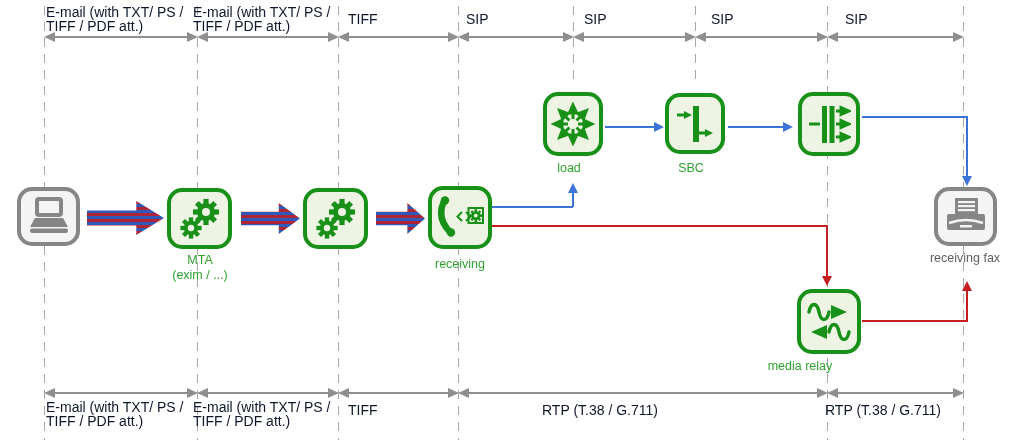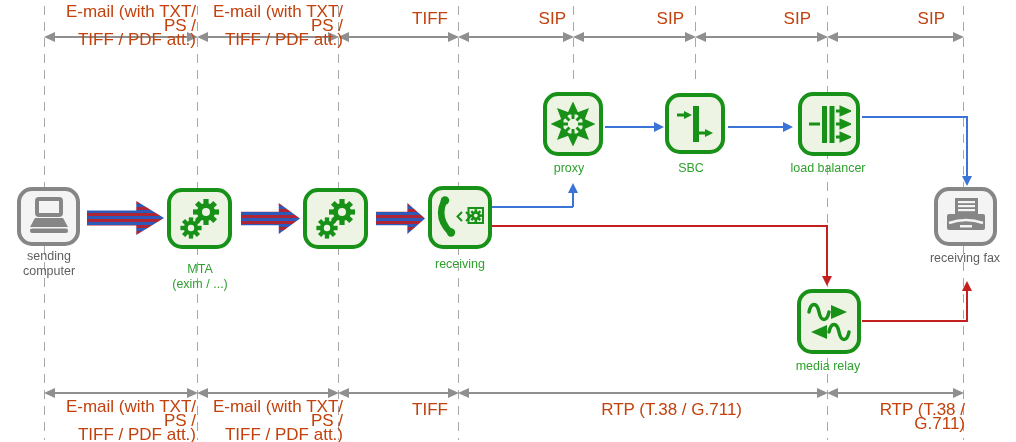--- a/index.html
+++ b/index.html
@@ -11,22 +11,22 @@
          background:repeating-linear-gradient(to bottom,#a8a8a8 0 9px,transparent 9px 16px);}
 
   
   .dim-arrow{position:absolute;height:10px;z-index:2;}
   .dim-arrow .ln{position:absolute;left:3px;right:3px;top:4px;height:2px;background:#8f8f8f;}
   .dim-arrow .al{position:absolute;left:0;top:0;width:0;height:0;
                  border-top:5px solid transparent;border-bottom:5px solid transparent;border-right:11px solid #8f8f8f;}
   .dim-arrow .ar{position:absolute;right:0;top:0;width:0;height:0;
                  border-top:5px solid transparent;border-bottom:5px solid transparent;border-left:11px solid #8f8f8f;}
 
-  .dim-label{position:absolute;color:#c2410c;font-size:17px;line-height:14px;
-             text-align:right;white-space:pre-line;z-index:2;}
+  .dim-label{position:absolute;color:#0f172a;font-size:14px;line-height:14px;
+             text-align:left;white-space:pre-line;z-index:2;}
 
   
   .node{position:absolute;border-radius:15px;z-index:4;display:flex;align-items:center;justify-content:center;}
   .node.green{border:4.5px solid #179117;background:#eef4e4;}
   .node.gray{border:4.5px solid #868686;background:#f4f4f4;}
   .node-label{position:absolute;font-size:12.5px;line-height:15px;text-align:center;
               white-space:pre-line;z-index:5;}
   .green-text{color:#2fa12f;}
   .gray-text{color:#5f5f5f;}
 
@@ -166,22 +166,20 @@
   <div class="seg red" style="left:966px;top:290px;width:2px;height:32px"></div>
   <div class="ah ah-up-red" style="left:962px;top:281px"></div>
 
   <div class="node gray" style="left:17px;top:187px;width:55px;height:51px">
     <svg width="44" height="40" viewBox="0 0 44 40">
       <rect x="10" y="2" width="24" height="16" rx="2" fill="none" stroke="#868686" stroke-width="4"></rect>
       <polygon points="8,21 36,21 41,30 3,30" fill="#868686"></polygon>
       <rect x="3" y="31.5" width="38" height="4.5" rx="2" fill="#868686"></rect>
     </svg>
   </div>
-  <div class="node-label gray-text" style="left:0px;top:249px;width:98px">sending
-computer</div>
 
   <div class="node green" style="left:167px;top:188px;width:57px;height:53px">
     <svg width="46" height="46" viewBox="0 0 46 46">
       <g transform="translate(29,16)" fill="#179117">
         <circle r="9"></circle>
         <g>
             <rect x="-2.6" y="-13" width="5.2" height="5.5"></rect>
           </g>
         <g transform="rotate(45)">
             <rect x="-2.6" y="-13" width="5.2" height="5.5"></rect>
@@ -229,21 +227,21 @@
         <g transform="rotate(270)">
             <rect x="-2.2" y="-10.6" width="4.4" height="4.6"></rect>
           </g>
         <g transform="rotate(315)">
             <rect x="-2.2" y="-10.6" width="4.4" height="4.6"></rect>
           </g>
         <circle r="3.2" fill="#eef4e4"></circle>
       </g>
     </svg>
   </div>
-  <div class="node-label green-text" style="left:150px;top:262px;width:100px">MTA
+  <div class="node-label green-text" style="left:150px;top:253px;width:100px">MTA
 (exim / ...)</div>
 
   <div class="node green" style="left:303px;top:188px;width:57px;height:53px">
     <svg width="46" height="46" viewBox="0 0 46 46">
       <g transform="translate(29,16)" fill="#179117">
         <circle r="9"></circle>
         <g>
             <rect x="-2.6" y="-13" width="5.2" height="5.5"></rect>
           </g>
         <g transform="rotate(45)">
@@ -370,21 +368,21 @@
             <line x1="22" y1="17" x2="22" y2="11"></line>
             <polygon points="22,3 18.3,11 25.7,11"></polygon>
           </g>
         <g transform="rotate(315 22 22)">
             <line x1="22" y1="17" x2="22" y2="11"></line>
             <polygon points="22,3 18.3,11 25.7,11"></polygon>
           </g>
       </g>
     </svg>
   </div>
-  <div class="node-label green-text" style="left:519px;top:161px;width:100px">proxy</div>
+  <div class="node-label green-text" style="left:519px;top:161px;width:100px">load</div>
 
   <div class="node green" style="left:665px;top:93px;width:52px;height:53px">
     <svg width="42" height="42" viewBox="0 0 42 42">
       <rect x="19" y="3" width="6" height="36" fill="#179117"></rect>
       <line x1="3" y1="12" x2="10" y2="12" stroke="#179117" stroke-width="3"></line>
       <polygon points="18,12 10,8 10,16" fill="#179117"></polygon>
       <line x1="25" y1="30" x2="31" y2="30" stroke="#179117" stroke-width="3"></line>
       <polygon points="39,30 31,26 31,34" fill="#179117"></polygon>
     </svg>
   </div>
@@ -398,31 +396,30 @@
       <g stroke="#179117" stroke-width="3" fill="#179117">
         <line x1="29" y1="9" x2="34" y2="9"></line>
           <polygon points="42,9 34,5.5 34,12.5"></polygon>
         <line x1="29" y1="22" x2="34" y2="22"></line>
           <polygon points="42,22 34,18.5 34,25.5"></polygon>
         <line x1="29" y1="35" x2="34" y2="35"></line>
           <polygon points="42,35 34,31.5 34,38.5"></polygon>
       </g>
     </svg>
   </div>
-  <div class="node-label green-text" style="left:768px;top:161px;width:120px">load balancer</div>
 
   <div class="node green" style="left:797px;top:289px;width:56px;height:57px">
     <svg width="46" height="42" viewBox="0 0 46 42">
       <path d="M3 11 C5 1 11 1 13 11 C15 21 21 21 23 11" stroke="#179117" stroke-width="3.5" fill="none" stroke-linecap="round"></path>
       <polygon points="25,4 41,11 25,18" fill="#179117"></polygon>
       <polygon points="21,24 5,31 21,38" fill="#179117"></polygon>
       <path d="M23 31 C25 21 31 21 33 31 C35 41 41 41 43 31" stroke="#179117" stroke-width="3.5" fill="none" stroke-linecap="round"></path>
     </svg>
   </div>
-  <div class="node-label green-text" style="left:768px;top:359px;width:120px">media relay</div>
+  <div class="node-label green-text" style="left:740px;top:359px;width:120px">media relay</div>
 
   <div class="node gray" style="left:934px;top:187px;width:55px;height:51px">
     <svg width="44" height="40" viewBox="0 0 44 40">
       <rect x="11" y="1" width="23" height="16" fill="#868686"></rect>
       <rect x="14" y="4" width="17" height="2.2" fill="#f4f4f4"></rect>
       <rect x="14" y="8" width="17" height="2.2" fill="#f4f4f4"></rect>
       <rect x="14" y="12" width="17" height="2.2" fill="#f4f4f4"></rect>
       <rect x="3" y="17" width="38" height="16" rx="2" fill="#868686"></rect>
       <path d="M5 26 q17 -6 34 0" stroke="#f4f4f4" stroke-width="2.5" fill="none"></path>
       <rect x="16" y="28" width="12" height="2.5" fill="#f4f4f4"></rect>

